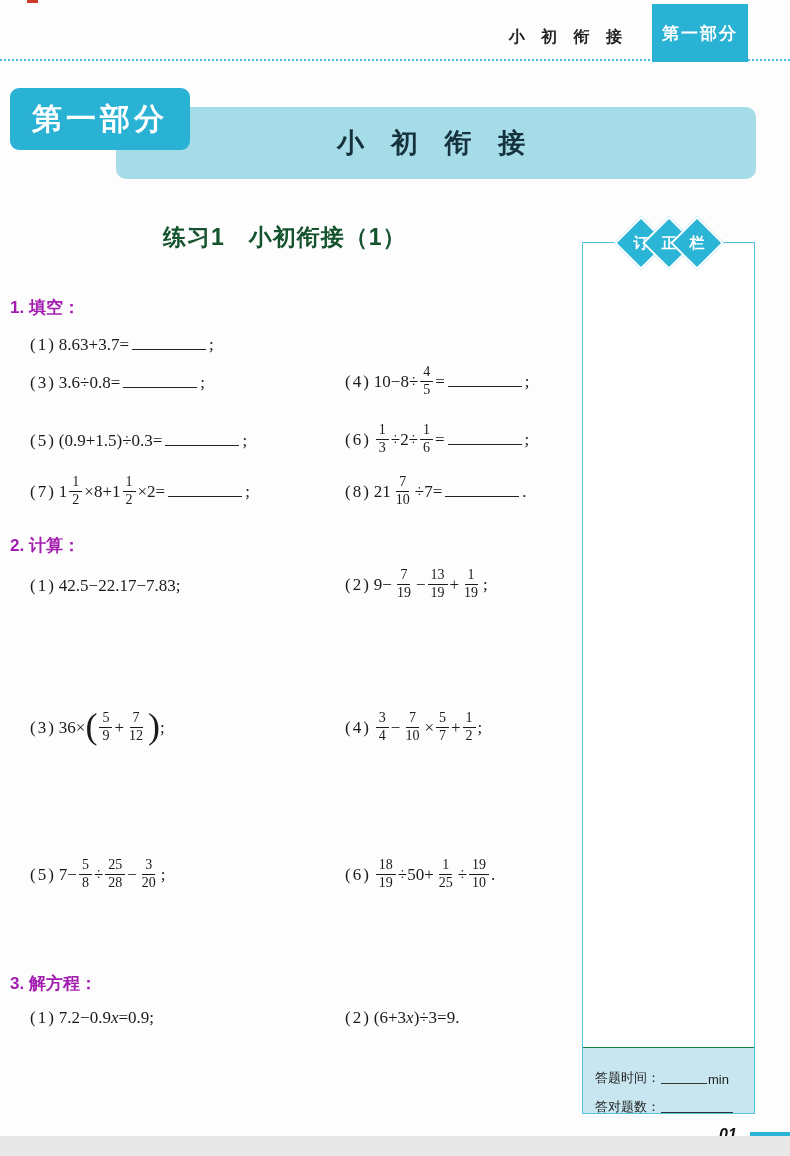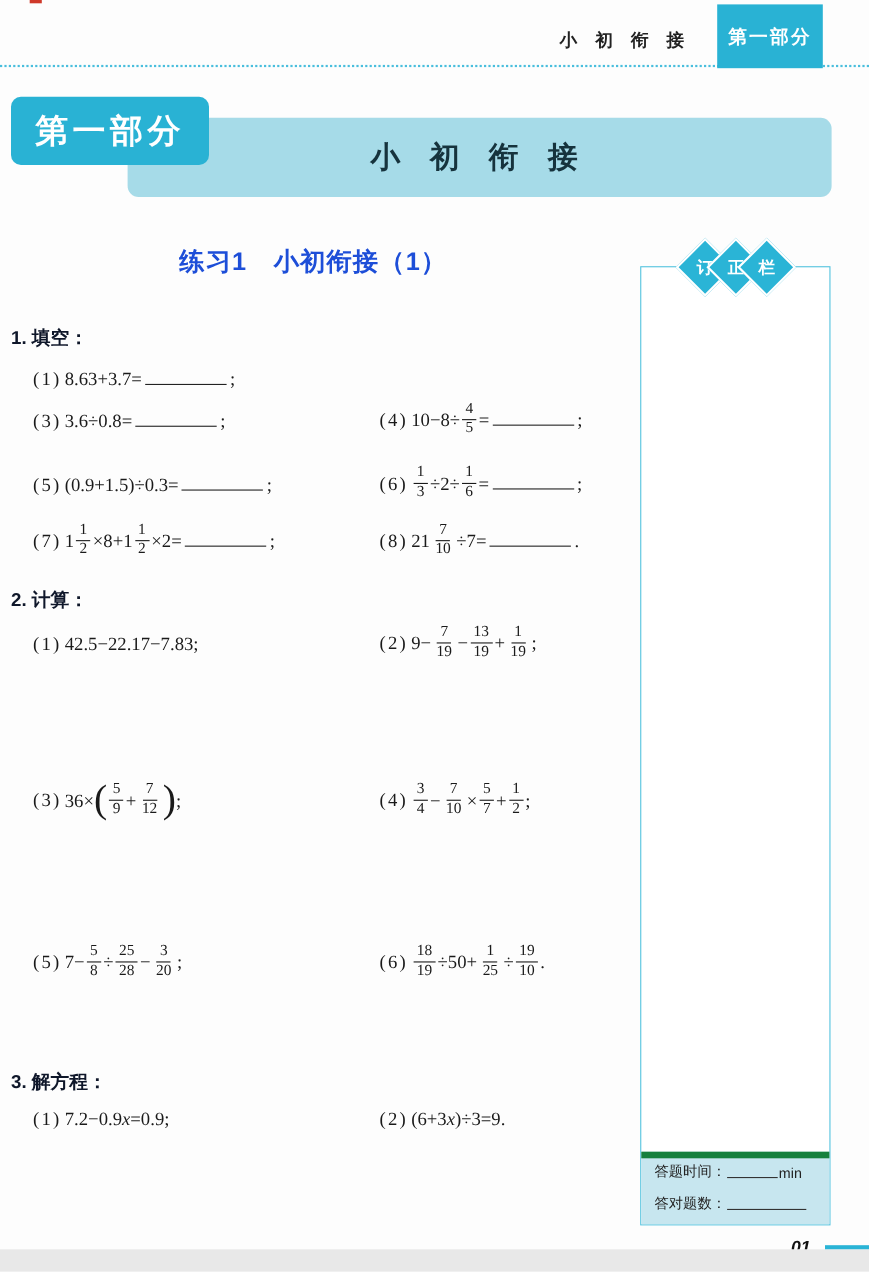--- a/index.html
+++ b/index.html
@@ -15,23 +15,23 @@
   .artifact{position:absolute;left:27px;top:0;width:11px;height:3px;background:#cf392a;}
   
   .part-box{position:absolute;left:10px;top:88px;width:180px;height:62px;background:#29b2d4;
             border-radius:9px;color:#fff;font-size:30px;font-weight:bold;letter-spacing:4px;
             display:flex;align-items:center;justify-content:center;z-index:2;}
   .banner{position:absolute;left:116px;top:107px;width:640px;height:72px;background:#a6dbe8;
           border-radius:10px;display:flex;align-items:center;justify-content:center;
           font-family:"Liberation Serif",serif;font-size:27px;font-weight:bold;
           color:#16333d;letter-spacing:10px;}
   .ex-title{position:absolute;left:163px;top:222px;font-size:23px;font-weight:bold;
-            color:#1d4ed8;letter-spacing:1px;}
-  
-  .sec-head{position:absolute;left:10px;font-size:17px;font-weight:bold;color:#0f172a;}
+            color:#14532d;letter-spacing:1px;}
+  
+  .sec-head{position:absolute;left:10px;font-size:17px;font-weight:bold;color:#a21caf;}
   .prow{position:absolute;left:0;width:578px;display:flex;align-items:center;}
   .pcell{display:block;font-family:"Liberation Serif",serif;font-size:17px;}
   .pcell.c-left{width:345px;box-sizing:border-box;padding-left:30px;flex:none;}
   .pcell.c-right{flex:1;}
   .pnum{letter-spacing:2px;margin-right:3px;}
   .mtxt{white-space:pre;}
   .mvar{font-style:italic;}
   .frac{display:inline-flex;flex-direction:column;align-items:center;vertical-align:middle;
         margin:0 2px;font-size:14px;line-height:1.2;position:relative;top:-2px;}
   .frac .fn{border-bottom:1.3px solid #1a1a1a;padding:0 3px;}
@@ -39,21 +39,21 @@
   .blank{display:inline-block;width:74px;height:3px;border-bottom:1.4px solid #222;margin:0 3px;}
   .bigp{font-size:36px;font-weight:400;vertical-align:middle;position:relative;top:-3px;line-height:0.9;}
   
   .panel{position:absolute;left:582px;top:242px;width:173px;height:872px;
          border:1px solid #53c2de;box-sizing:border-box;background:#fff;}
   .diamonds{position:absolute;top:-19px;left:50%;transform:translateX(-50%);display:flex;z-index:3;}
   .dia{width:34px;height:34px;background:#2ab4d6;border:2px solid #fff;margin:0 -5px;
        transform:rotate(45deg);display:flex;align-items:center;justify-content:center;}
   .dia span{transform:rotate(-45deg);color:#fff;font-weight:bold;font-size:15px;}
   .panel-fill{position:absolute;left:0;right:0;bottom:0;height:66px;background:#c7e6ef;
-              border-top:6px solid #15803d;padding:3px 12px 0 12px;box-sizing:border-box;
+              border-top:1px solid #15803d;padding:21px 12px 0 12px;box-sizing:border-box;
               font-size:13px;color:#222;}
   .fill-row{display:flex;align-items:flex-end;margin-bottom:11px;white-space:nowrap;}
   .sblank{display:inline-block;border-bottom:1px solid #333;height:3px;margin:0 1px 3px 1px;}
   .sblank.w1{width:46px;} .sblank.w2{width:72px;}
   
   .pageno{position:absolute;left:719px;top:1126px;font-size:16px;font-weight:bold;color:#111;font-style:italic;}
   .pagebar{position:absolute;left:750px;top:1132px;width:40px;height:11px;background:#2ab4d6;}
 </style>
 </head>
 <body>

